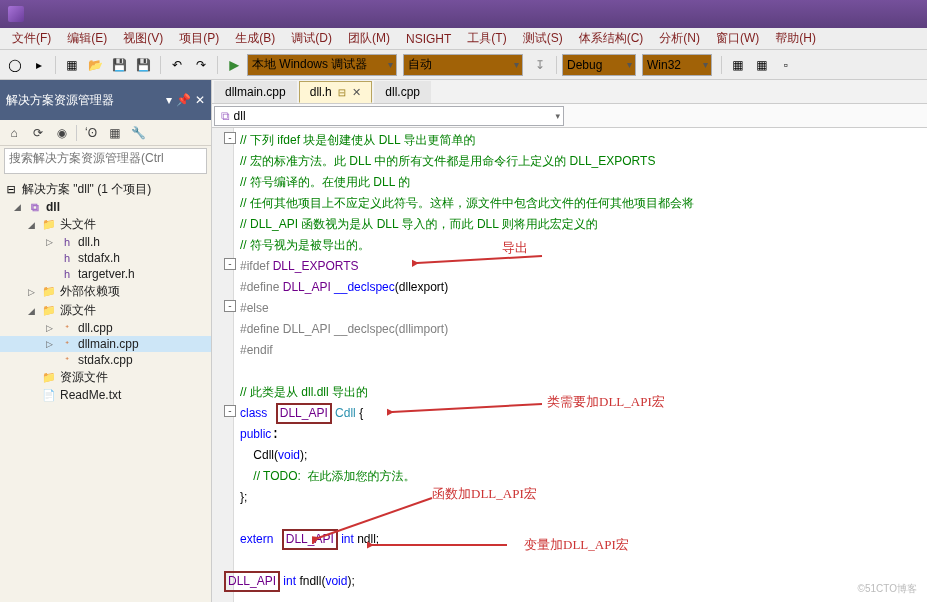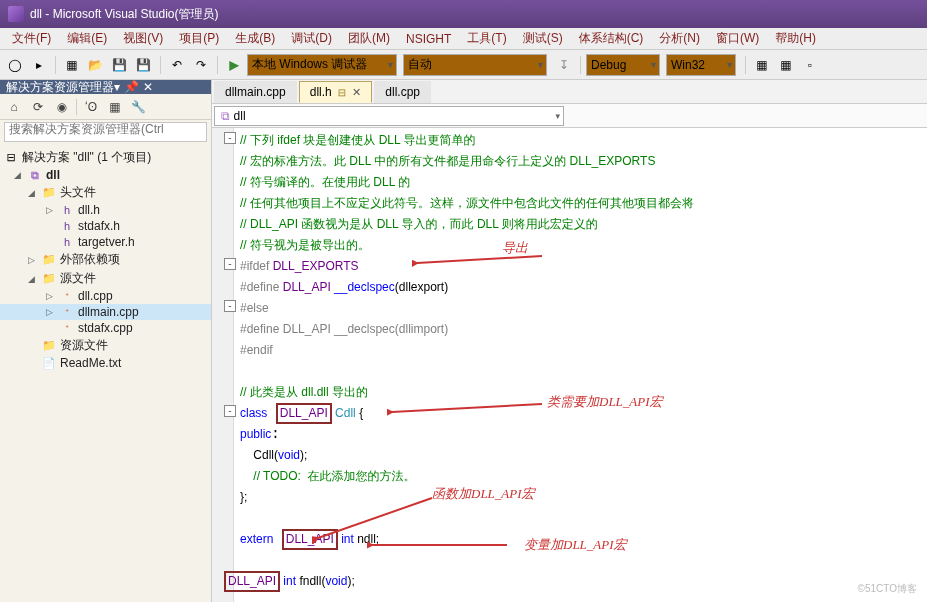--- a/index.html
+++ b/index.html
@@ -9,26 +9,26 @@
 .menubar { height:22px; background:#eee; display:flex; align-items:center; padding:0 4px; border-bottom:1px solid #ccc;}
 .menubar span { padding:2px 8px; cursor:default; color:#7f1d1d; }
 .toolbar { height:30px; background:#eee; display:flex; align-items:center; padding:0 4px; gap:2px; border-bottom:1px solid #ccc;}
 .tb-btn { width:22px; height:22px; display:flex; align-items:center; justify-content:center; border:1px solid transparent; }
 .tb-sep { width:1px; height:18px; background:#ccc; margin:0 3px;}
 .tb-play { color:#388a34; font-weight:bold; }
 .tb-combo { height:22px; border:1px solid #abadb3; background:#a16207; padding:0 18px 0 4px; display:flex; align-items:center; position:relative; margin-right:4px;}
 .tb-combo::after { content:"▾"; position:absolute; right:3px; color:#555; font-size:10px;}
 .main { display:flex; height:calc(100% - 80px); }
 .panel { width:212px; background:#f5f2e9; display:flex; flex-direction:column; border-right:1px solid #ccc;}
-.panel-head { height:14px; background:#4d6082; color:#fff; display:flex; align-items:center; padding:0 6px; justify-content:flex-start; font-size:11px;}
+.panel-head { height:40px; background:#4d6082; color:#fff; display:flex; align-items:center; padding:0 6px; justify-content:space-between; font-size:11px;}
 .panel-head .icons { display:flex; gap:4px;}
 .panel-tools { height:26px; display:flex; align-items:center; padding:0 4px; gap:4px; border-bottom:1px solid #d4d0c8;}
 .pt-btn { width:20px; height:20px; display:flex; align-items:center; justify-content:center; color:#444;}
 .panel-search { padding:2px 4px; }
-.panel-search input { width:100%; height:20px; border:1px solid #c5c5c5; padding:0 20px 6px 4px; }
+.panel-search input { width:100%; height:26px; border:1px solid #c5c5c5; padding:0 20px 6px 4px; }
 .tree { flex:1; overflow:auto; padding:4px 0; font-size:12px; color:#222; }
 .tree-item { display:flex; align-items:center; padding:1px 0 1px 8px; gap:4px; white-space:nowrap; cursor:default;}
 .tree-item.active { background:#cde6f7; }
 .tree-arrow { width:10px; color:#666; font-size:9px;}
 .tree-icon { width:14px; height:14px; display:flex; align-items:center; justify-content:center; font-size:11px;}
 .ico-sol { color:#000;}
 .ico-proj { color:#a673c9; font-weight:bold;}
 .ico-fold { color:#dcb67a;}
 .ico-h { color:#6a3d9a;}
 .ico-cpp { color:#d46f2e;}
@@ -41,30 +41,29 @@
 .tab .close { color:#555; font-size:11px;}
 .breadcrumb { height:24px; display:flex; align-items:center; border-bottom:1px solid #ccc; background:#fafafa;}
 .bc-combo { border:1px solid #abadb3; height:20px; margin:0 2px; display:flex; align-items:center; padding:0 18px 0 6px; position:relative; background:#fff;}
 .bc-combo::after{content:"▾"; position:absolute; right:3px; font-size:9px; color:#666;}
 .code-wrap { flex:1; overflow:auto; position:relative; background:#fff;}
 .code { font-family:Consolas,"Courier New",monospace; font-size:14px; line-height:21px; padding:2px 9px 2px 28px; position:relative; white-space:pre; color:#000;}
 .gutter { position:absolute; left:0; top:0; width:22px; height:100%; background:#f0f0f0; border-right:1px solid #dadada;}
 .fold { position:absolute; left:12px; width:12px; height:12px; border:1px solid #888; background:#fff; font-size:10px; line-height:10px; text-align:center; color:#555;}
 .c-comment{color:#008000;} .c-pp{color:#808080;} .c-kw{color:#0000ff;} .c-type{color:#2b91af;} .c-macro{color:#6f008a;}
 .hlbox { border:2px solid #8b2a2a; padding:0 2px; display:inline-block; line-height:17px;}
-.anno { position:absolute; color:#cc3333; font-size:13px; font-family:"Microsoft YaHei"; pointer-events:none;font-style:italic;}
+.anno { position:absolute; color:#cc3333; font-size:13px; font-family:"Microsoft YaHei"; pointer-events:none;}
 .arrow-svg { position:absolute; pointer-events:none; }
 .watermark { position:absolute; right:10px; bottom:6px; color:#bbb; font-size:10px;}
 </style>
 </head>
 <body>
 
 <div class="titlebar">
   <span class="vs-icon"></span>
-  <span>dll - Microsoft Visual Studio(管理员)</span>
 </div>
 
 <div class="menubar">
   <span>文件(F)</span>
   <span>编辑(E)</span>
   <span>视图(V)</span>
   <span>项目(P)</span>
   <span>生成(B)</span>
   <span>调试(D)</span>
   <span>团队(M)</span>
@@ -86,21 +85,21 @@
   <div class="tb-btn">💾</div>
   <div class="tb-btn">💾</div>
   <div class="tb-sep"></div>
   <div class="tb-btn">↶</div>
   <div class="tb-btn">↷</div>
   <div class="tb-sep"></div>
   <div class="tb-btn tb-play">▶</div>
   <div class="tb-combo" style="width:150px">
       <span>本地 Windows 调试器</span>
     </div>
-  <div class="tb-combo" style="width:144px">
+  <div class="tb-combo" style="width:120px">
       <span>自动</span>
     </div>
   <div class="tb-btn" style="color:#888">↧</div>
   <div class="tb-sep"></div>
   <div class="tb-combo" style="width:74px">
       <span>Debug</span>
     </div>
   <div class="tb-combo" style="width:70px">
       <span>Win32</span>
     </div>

